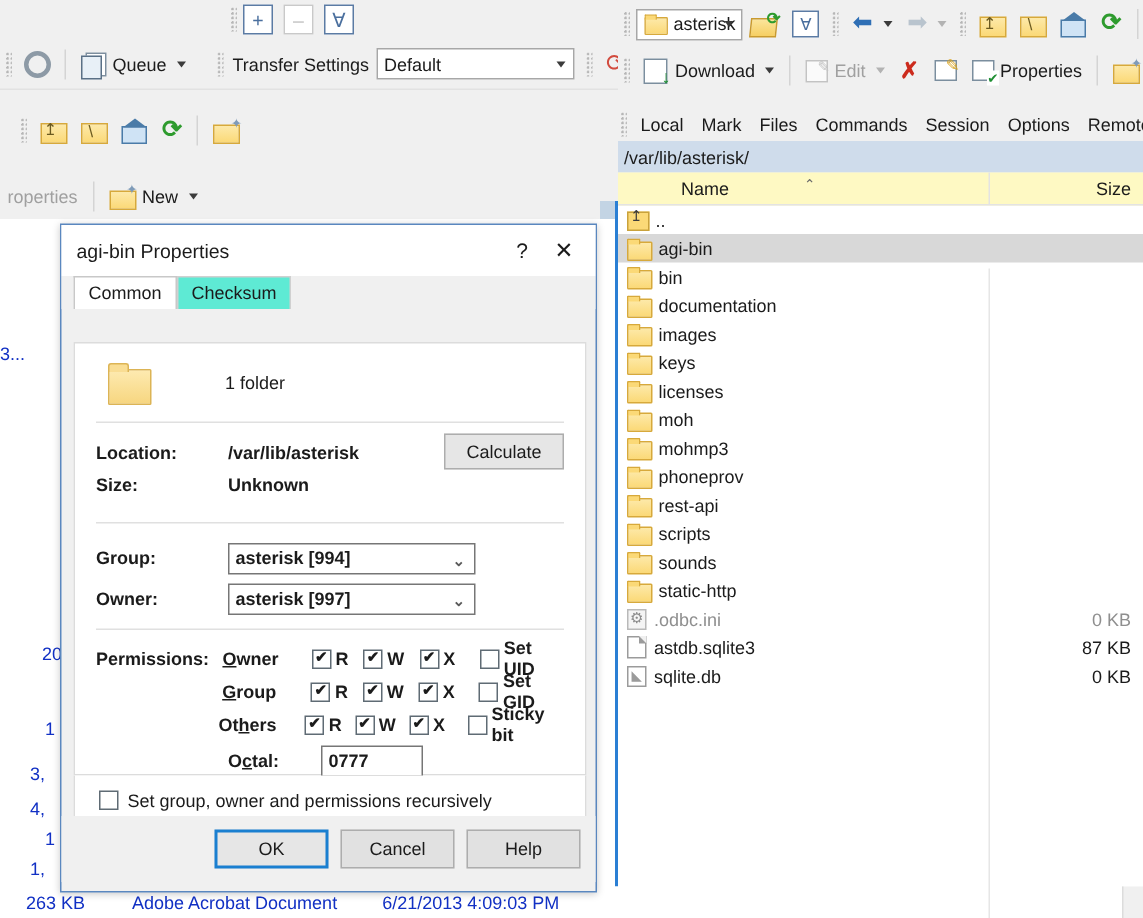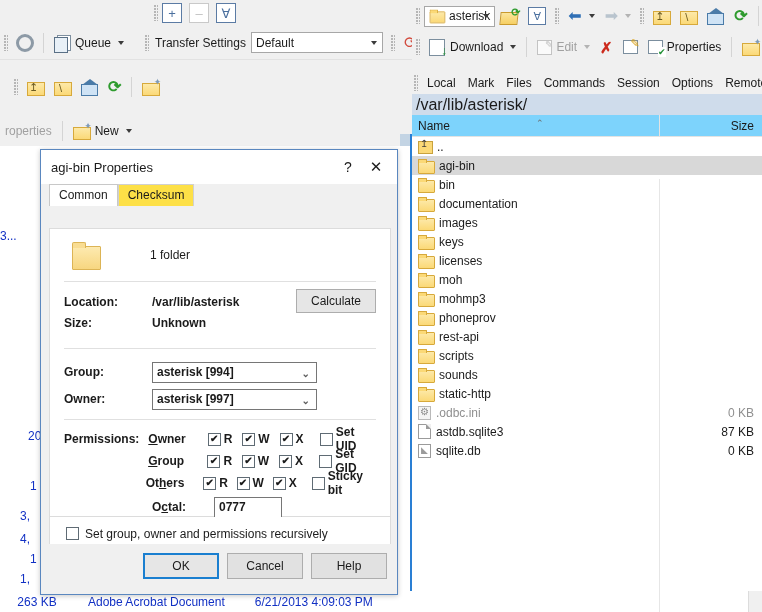--- a/index.html
+++ b/index.html
@@ -111,23 +111,23 @@
   .lfrag { position:absolute; color:#1130c4; font-size:12px; white-space:nowrap; }
 
   #left-scroll { position:absolute; right:14px; top:134px; width:15px; height:455px;
      background:linear-gradient(to right,#fbfbfb,#ececec); border-left:1px solid #e6e6e6;}
   #left-selbox { position:absolute; left:0; top:134px; width:412px; height:457px; border-right:2px solid #2a7fd4; }
 
   
   #rightpane { position:absolute; left:412px; top:0; width:350px; height:612px; background:#f0f0f0; }
   #menubar { height:22px; display:flex; align-items:center; background:#f0f0f0; font-size:12px; gap:0px; }
   #menubar .mi { padding:2px 6px; white-space:nowrap; }
-  #pathbar { height:21px; background:#cfdceb; display:flex; align-items:center; padding-left:4px; font-size:16px; }
-  #colhdr { height:22px; background:#7dd3fc; border-bottom:1px solid #e3e3e3; display:flex; align-items:center;
-    font-size:12px; position:relative; }
+  #pathbar { height:21px; background:#cfdceb; display:flex; align-items:center; padding-left:4px; font-size:12px; }
+  #colhdr { height:22px; background:#fef9c3; border-bottom:1px solid #e3e3e3; display:flex; align-items:center;
+    font-size:12px; position:relative;padding-left:36px; }
   #colhdr .c-name { padding-left:6px; flex:1; }
   #colhdr .c-size { width:84px; text-align:right; padding-right:8px; }
   #colhdr .sortcaret { position:absolute; left:124px; top:3px; color:#6b6b6b; font-size:9px; }
   #colhdr .split { position:absolute; left:247px; top:0; bottom:0; width:1px; background:#e3e3e3;}
 
   #filelist { background:#fff; height:100%; }
   .frow { display:flex; align-items:center; height:19px; font-size:12px; padding-left:6px; }
   .frow.sel { background:#d8d8d8; }
   .frow .fname { flex:1; padding-left:5px; }
   .frow .fsize { width:84px; text-align:right; padding-right:8px; }
@@ -153,21 +153,21 @@
 
   
   #dialog { position:absolute; left:40px; top:149px; width:358px; height:446px;
     background:#f0f0f0; border:1px solid #5a87bf; box-shadow:0 1px 5px rgba(0,0,0,.22); }
   #dlg-title { height:34px; display:flex; align-items:center; background:#fff; padding:0 6px 0 10px; }
   #dlg-title .t { font-size:13px; flex:1; }
   #dlg-title .qm { width:26px;text-align:center;font-size:14px;color:#1b1b1b;}
   #dlg-title .cl { width:30px;text-align:center;font-size:15px;color:#1b1b1b;}
 
   #tabs { display:flex; align-items:flex-end; height:22px; padding-left:8px; background:#f0f0f0;text-align:right; }
-  .tab { height:22px; padding:3px 9px 0 9px; font-size:12px; background:#fde047;
+  .tab { height:22px; padding:3px 9px 0 9px; font-size:12px; background:#5eead4;
          border:1px solid #d0d0d0; border-bottom:none; }
   .tab.active { background:#fff; border-color:#c8c8c8; }
 
   #tabpanel { position:absolute; left:8px; top:78px; width:342px; height:289px;
     background:#fff; border:1px solid #dcdcdc; }
 
   .bigfolder{width:30px;height:27px;position:relative;}
   .bigfolder:before{content:"";position:absolute;left:0;top:4px;width:27px;height:22px;
     background:linear-gradient(#fdeab0,#f7d680);border:1px solid #dcb455;border-radius:1px;}
   .bigfolder:after{content:"";position:absolute;left:0;top:0px;width:12px;height:5px;

